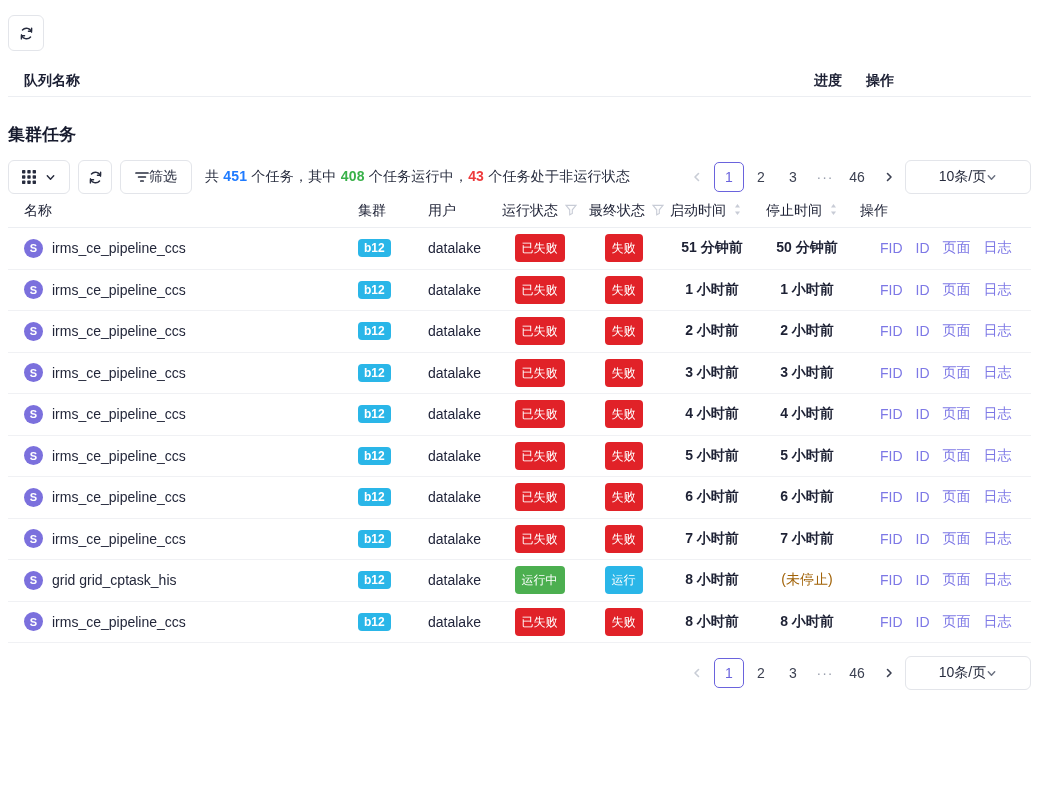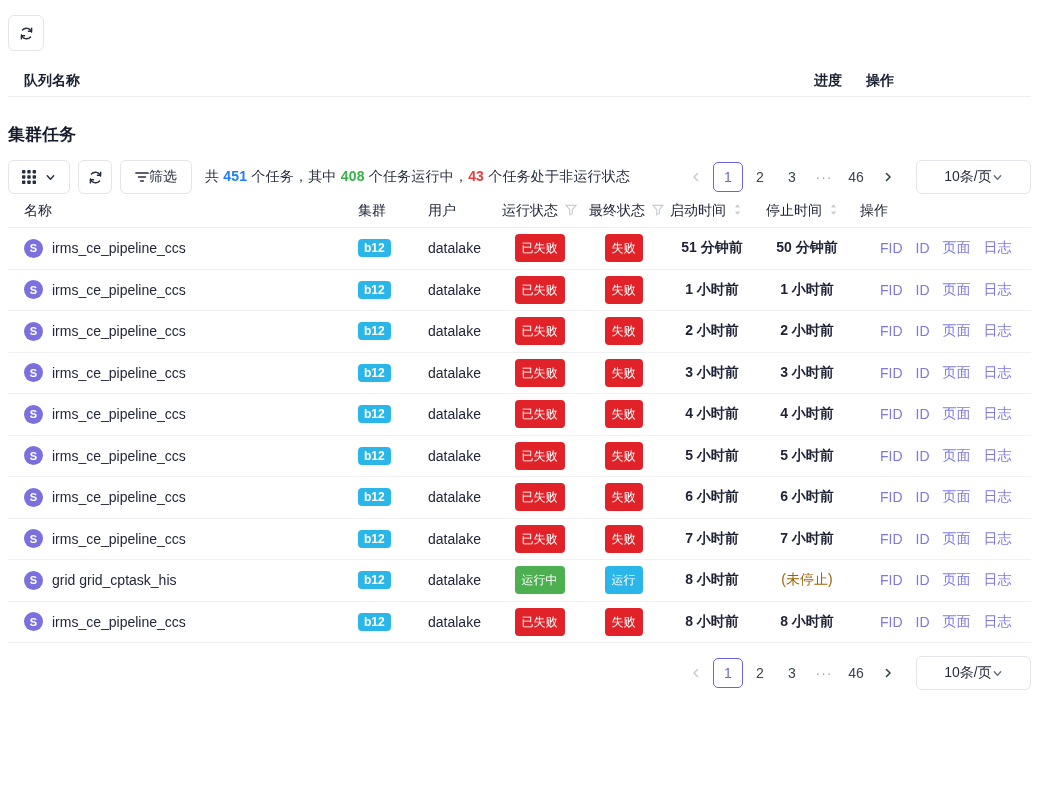--- a/index.html
+++ b/index.html
@@ -52,21 +52,21 @@
   
   .pager{display:flex;align-items:center;}
   .pg-arrow,.pg-item{
     min-width:30px;height:30px;margin:0 1px;border:none;background:transparent;border-radius:5px;
     color:#3c4152;font-size:14px;display:flex;align-items:center;justify-content:center;cursor:pointer;padding:0 4px;
   }
   .pg-prev{color:#c9cdd6;}
   .pg-item.active{border:1px solid var(--active-border);color:var(--active-border);background:#fff;}
   .pg-ellipsis{color:#9aa0ae;letter-spacing:1px;}
   .page-size-select{
-    margin-left:12px;width:115px;height:34px;border:1px solid #e3e5ea;border-radius:6px;
+    width:126px;height:34px;border:1px solid #e3e5ea;border-radius:6px;
     display:flex;align-items:center;justify-content:center;color:#272c3e;cursor:pointer;background:#fff;
   }
   .pager-bottom-wrap{display:flex;justify-content:flex-end;margin-top:13px;}
   
   .ttable{margin-top:0;}
   .tgrid{display:grid;grid-template-columns:minmax(0,1fr) 70px 74px 87px 81px 96px 94px 177px;align-items:center;}
   .thead{height:34px;border-bottom:1px solid #eceef2;font-weight:500;color:#1b1f33;}
   .th{display:flex;align-items:center;gap:7px;padding-left:6px;}
   .th-name{padding-left:16px;}
   .trow{height:41.5px;border-bottom:1px solid #f0f1f4;}

